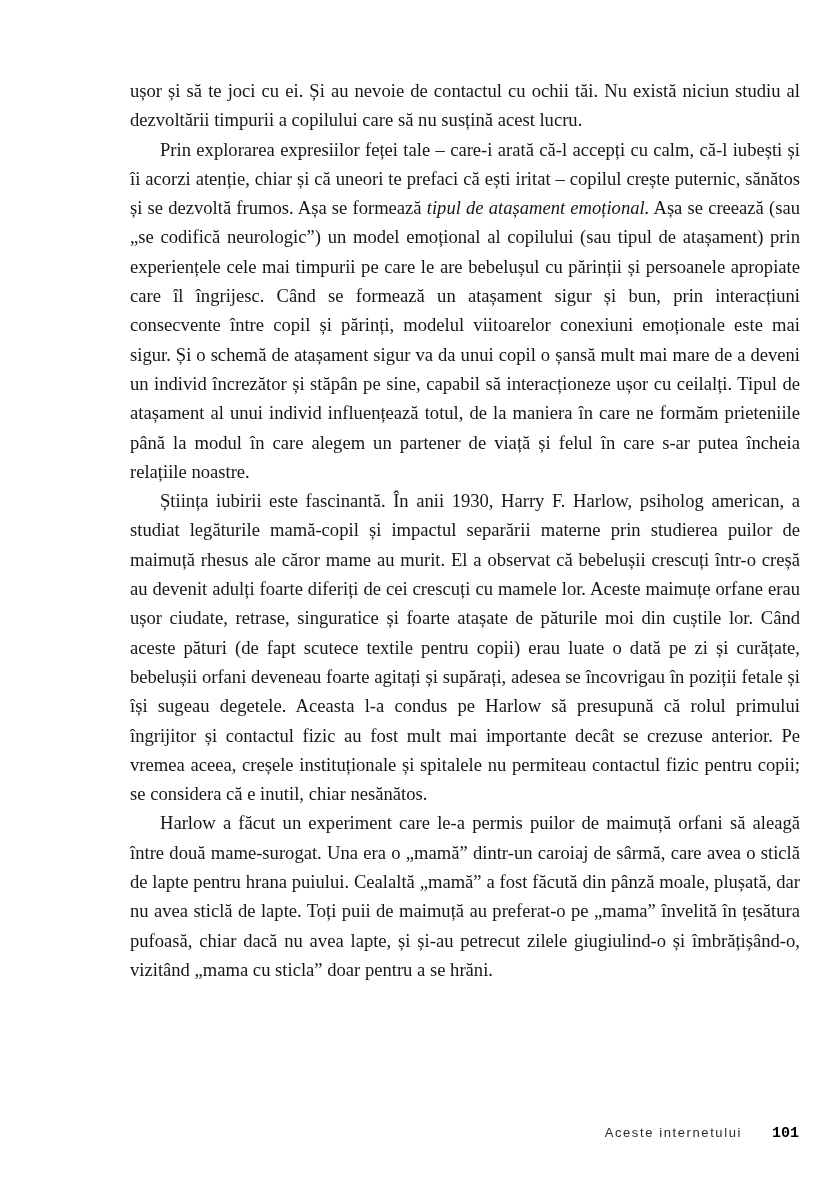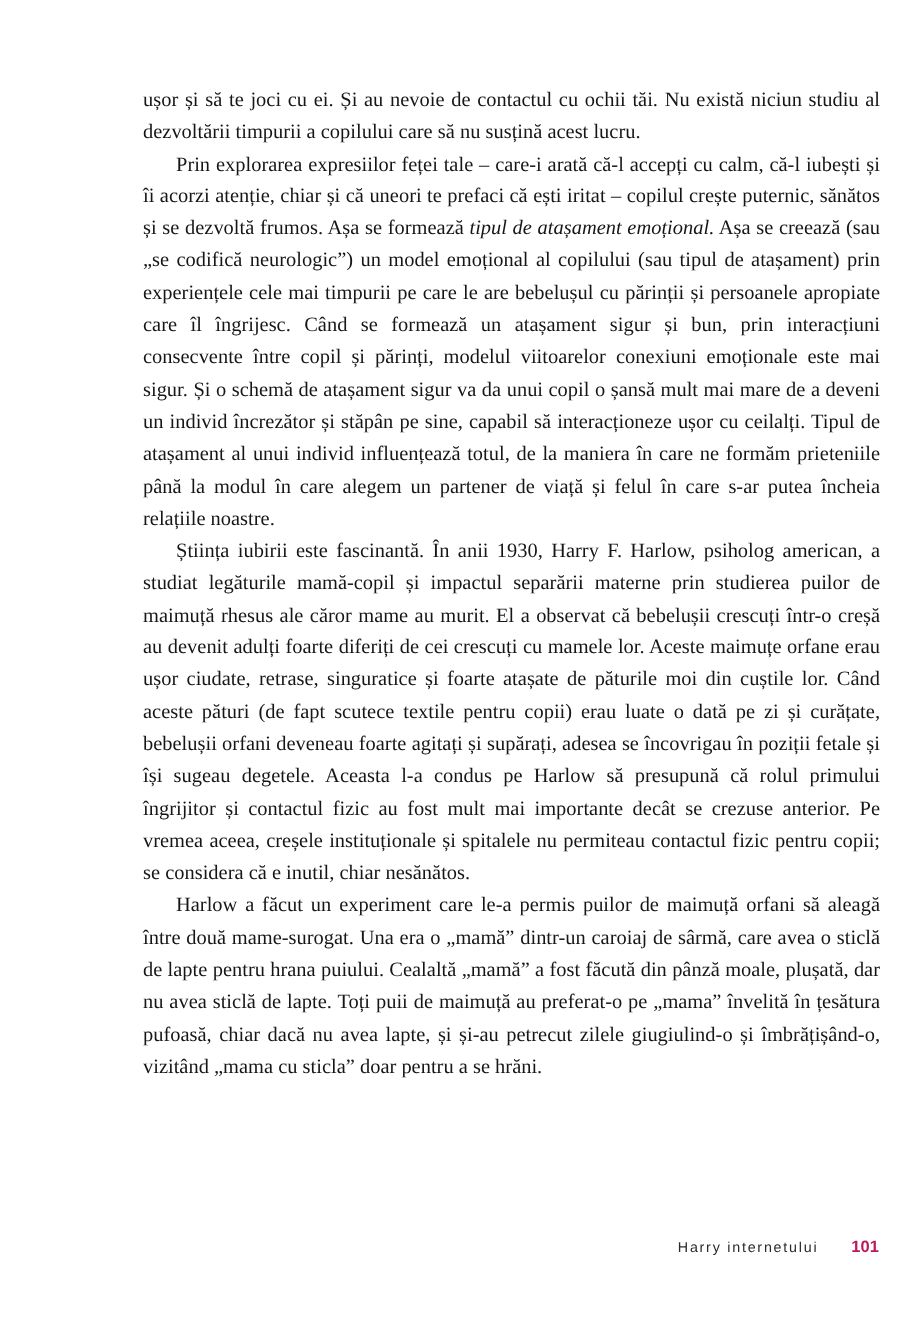--- a/index.html
+++ b/index.html
@@ -44,24 +44,24 @@
     align-items: baseline;
   }
   .running-title {
     font-family: "Liberation Sans", sans-serif;
     font-size: 13px;
     letter-spacing: 1.6px;
     color: #2a2a2a;
   }
   .page-number {
     margin-left: 30px;
-    font-family: Liberation Sans, sans-serif;
+    font-family: Liberation Mono, monospace;
     font-size: 15px;
     font-weight: bold;
-    color: #be185d;
+    color: #000000;
   }
 </style>
 </head>
 <body>
 
 <div class="page">
 
   <div class="text-block">
 
     <p class="para no-indent">ușor și să te joci cu ei. Și au nevoie de contactul cu ochii tăi. Nu există niciun studiu al dezvoltării timpurii a copilului care să nu susțină acest lucru.</p>
@@ -69,17 +69,17 @@
     <p class="para"><span>Prin explorarea expresiilor feței tale – care-i arată că-l accepți cu calm, că-l iubești și îi acorzi atenție, chiar și că uneori te prefaci că ești iritat – copilul crește puternic, sănătos și se dezvoltă frumos. Așa se formează </span><em>tipul de atașament emoțional.</em><span> Așa se creează (sau „se codifică neurologic”) un model emoțional al copilului (sau tipul de atașament) prin experiențele cele mai timpurii pe care le are bebelușul cu părinții și persoanele apropiate care îl îngrijesc. Când se formează un atașament sigur și bun, prin interacțiuni consecvente între copil și părinți, modelul viitoarelor conexiuni emoționale este mai sigur. Și o schemă de atașament sigur va da unui copil o șansă mult mai mare de a deveni un individ încrezător și stăpân pe sine, capabil să interacționeze ușor cu ceilalți. Tipul de atașament al unui individ influențează totul, de la maniera în care ne formăm prieteniile până la modul în care alegem un partener de viață și felul în care s-ar putea încheia relațiile noastre.</span></p>
 
     <p class="para">Știința iubirii este fascinantă. În anii 1930, Harry F. Harlow, psiholog american, a studiat legăturile mamă-copil și impactul separării materne prin studierea puilor de maimuță rhesus ale căror mame au murit. El a observat că bebelușii crescuți într-o creșă au devenit adulți foarte diferiți de cei crescuți cu mamele lor. Aceste maimuțe orfane erau ușor ciudate, retrase, singuratice și foarte atașate de păturile moi din cuștile lor. Când aceste pături (de fapt scutece textile pentru copii) erau luate o dată pe zi și curățate, bebelușii orfani deveneau foarte agitați și supărați, adesea se încovrigau în poziții fetale și își sugeau degetele. Aceasta l-a condus pe Harlow să presupună că rolul primului îngrijitor și contactul fizic au fost mult mai importante decât se crezuse anterior. Pe vremea aceea, creșele instituționale și spitalele nu permiteau contactul fizic pentru copii; se considera că e inutil, chiar nesănătos.</p>
 
     <p class="para">Harlow a făcut un experiment care le-a permis puilor de maimuță orfani să aleagă între două mame-surogat. Una era o „mamă” dintr-un caroiaj de sârmă, care avea o sticlă de lapte pentru hrana puiului. Cealaltă „mamă” a fost făcută din pânză moale, plușată, dar nu avea sticlă de lapte. Toți puii de maimuță au preferat-o pe „mama” învelită în țesătura pufoasă, chiar dacă nu avea lapte, și și-au petrecut zilele giugiulind-o și îmbrățișând-o, vizitând „mama cu sticla” doar pentru a se hrăni.</p>
 
 
   </div>
 
   <div class="footer">
-    <span class="running-title">Harry internetului</span>
+    <span class="running-title">Aceste internetului</span>
     <span class="page-number">101</span>
   </div>
 
 </div>
 
 </body></html>

